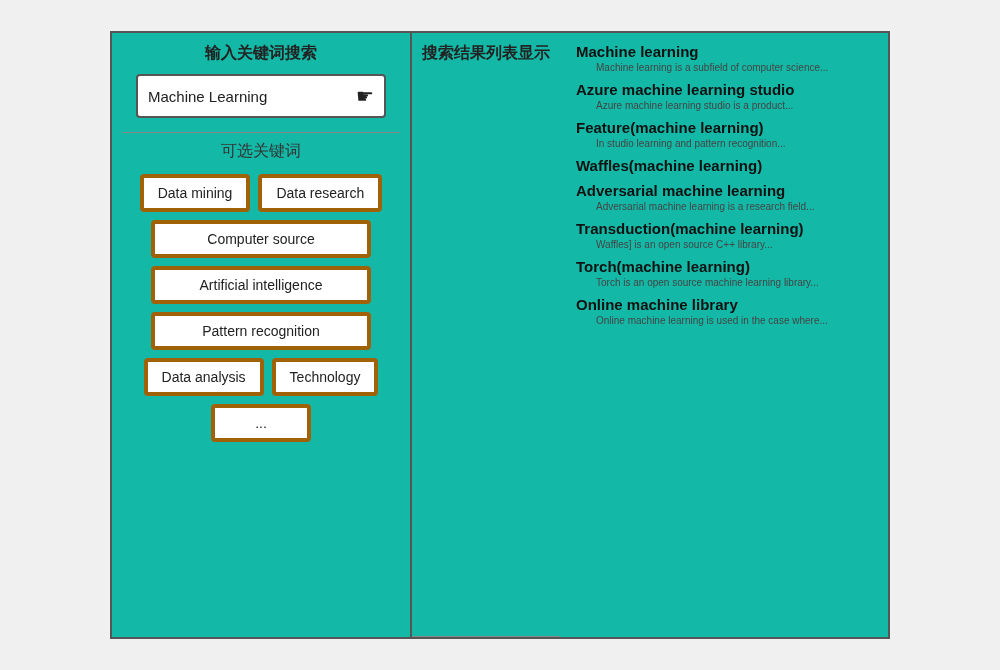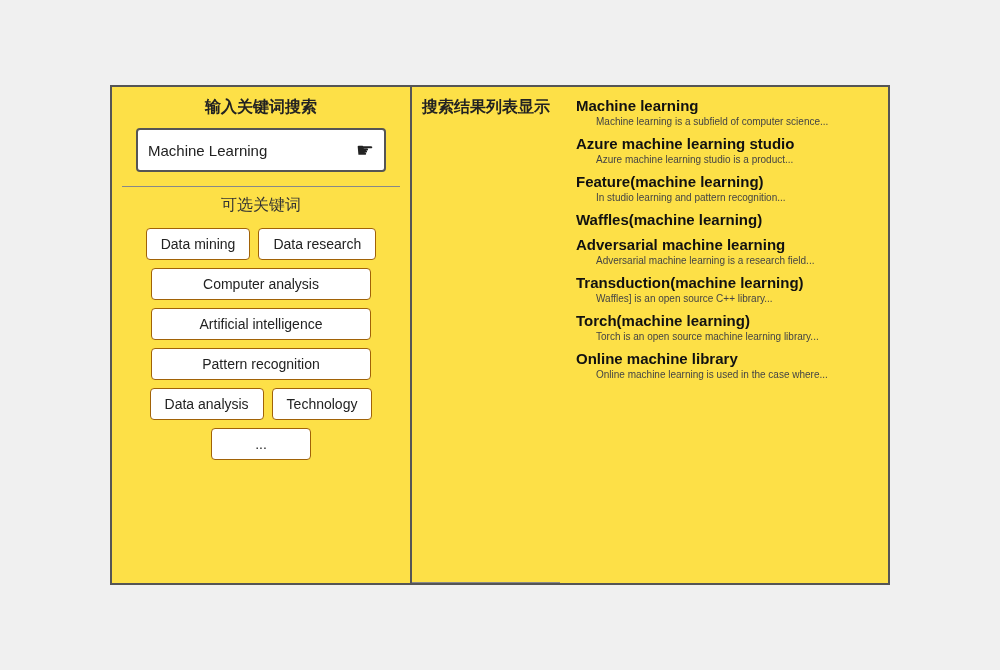--- a/index.html
+++ b/index.html
@@ -14,23 +14,23 @@
       display: flex;
       justify-content: center;
       align-items: center;
       width: 1000px;
       height: 670px;
     }
 
     .main-container {
       display: flex;
       width: 780px;
-      height: 500px;
+      height: 608px;
       border: 2px solid #555;
-      background: #fde047;
+      background: #14b8a6;
     }
 
     
     .left-panel {
       width: 300px;
       border-right: 2px solid #555;
       display: flex;
       flex-direction: column;
       align-items: center;
       padding: 10px;
@@ -88,21 +88,21 @@
       gap: 8px;
     }
 
     .keywords-row {
       display: flex;
       gap: 8px;
       justify-content: center;
     }
 
     .keyword-btn {
-      border: 1px solid #a16207;
+      border: 4px solid #a16207;
       border-radius: 4px;
       padding: 7px 14px;
       font-size: 14px;
       color: #222;
       background: #fff;
       cursor: pointer;
       text-align: center;
       min-width: 100px;
     }
 
@@ -182,21 +182,21 @@
     <div class="keywords-title">可选关键词</div>
 
     <div class="keywords-section">
 
       <div class="keywords-row">
         <button class="keyword-btn">Data mining</button>
         <button class="keyword-btn">Data research</button>
       </div>
 
       <div class="keywords-row">
-        <button class="keyword-btn keyword-btn-wide">Computer analysis</button>
+        <button class="keyword-btn keyword-btn-wide">Computer source</button>
       </div>
 
       <div class="keywords-row">
         <button class="keyword-btn keyword-btn-wide">Artificial intelligence</button>
       </div>
 
       <div class="keywords-row">
         <button class="keyword-btn keyword-btn-wide">Pattern recognition</button>
       </div>
 

